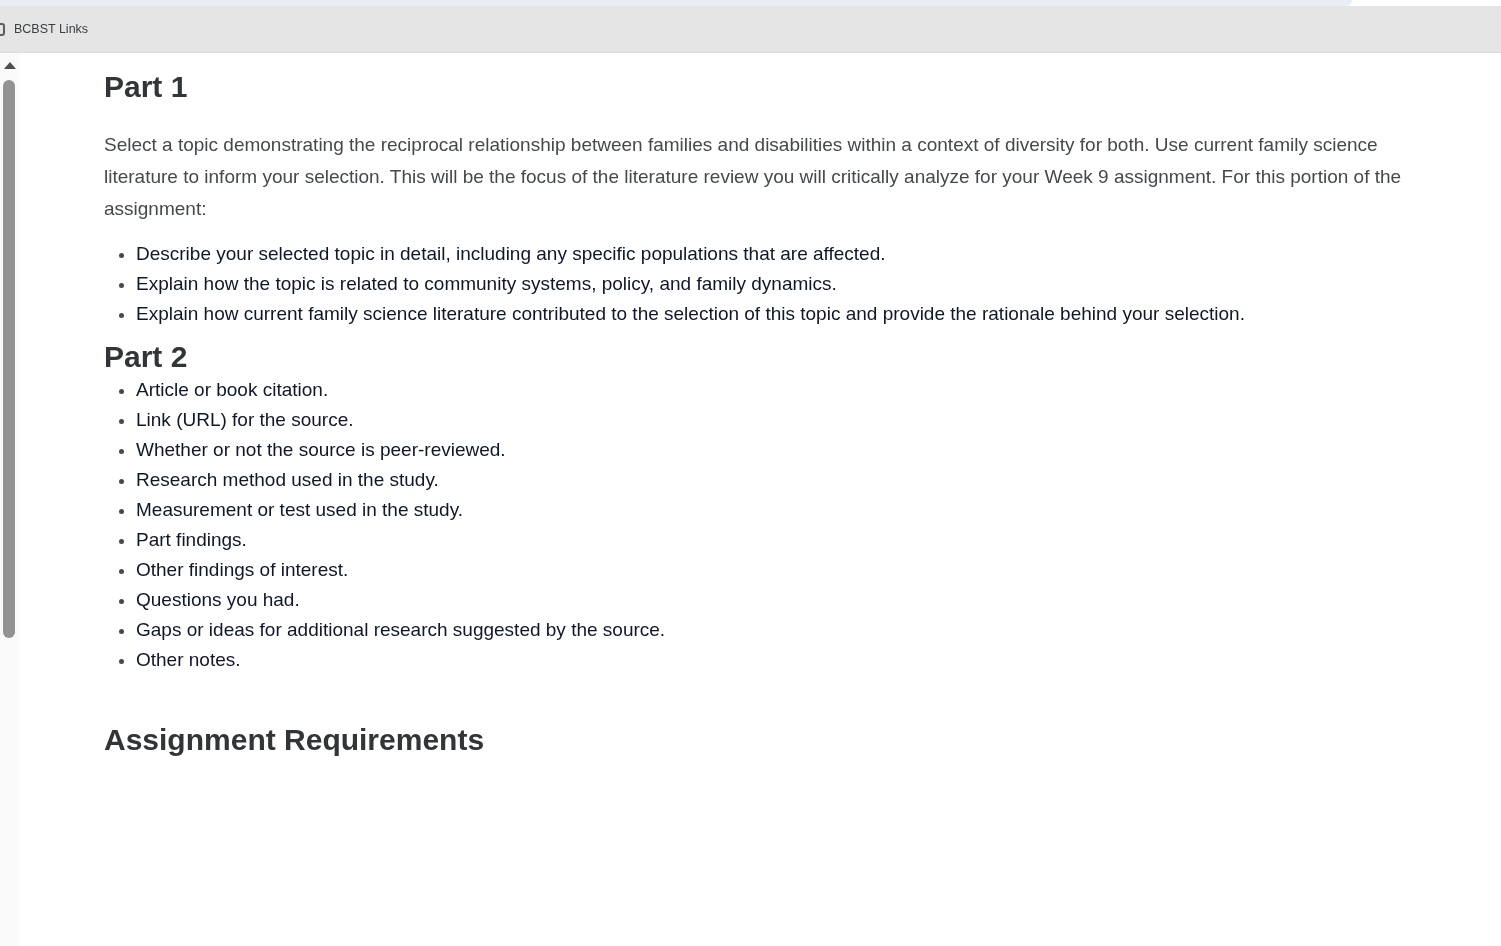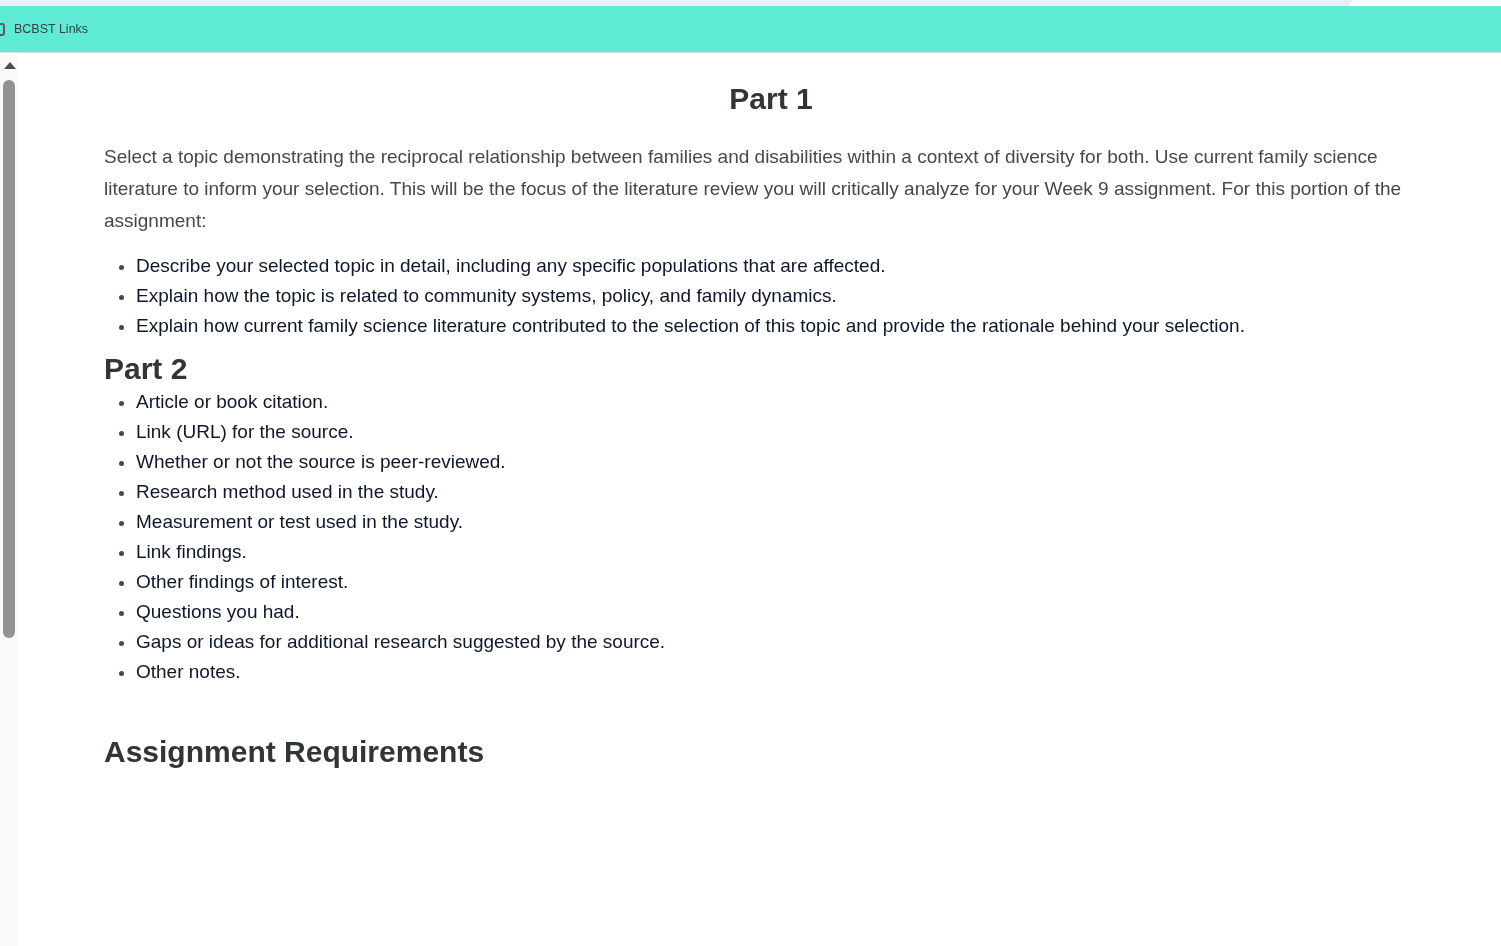--- a/index.html
+++ b/index.html
@@ -15,21 +15,21 @@
 
   
   .top-strip {
     position: absolute; top: 0; left: 0;
     width: 1352px; height: 6px;
     background: #e9edf6;
     border-bottom-right-radius: 10px;
   }
   .bookmarks-bar {
     position: absolute; top: 6px; left: 0; right: 0; height: 47px;
-    background: #5eead4;
+    background: #e5e5e5;
     border-bottom: 1px solid #dcdcdc;
     display: flex; align-items: center;
   }
   .bookmark-item {
     display: flex; align-items: center;
     cursor: pointer;
   }
   .favicon {
     width: 13px; height: 13px;
     border: 2px solid #5a5e63;
@@ -77,21 +77,21 @@
     color: #45494c;
   }
   h2 {
     margin: 0;
     font-size: 30px;
     line-height: 36px;
     font-weight: 700;
     color: #313538;
   }
   .intro        { margin-top: 2px; }
-  .h-part1      { margin-top: 27px; text-align: center; }
+  .h-part1      { margin-top: 15px; }
   .par-part1    { margin-top: 24px; }
   .list-part1   { margin-top: 14px; }
   .h-part2      { margin-top: 10px; }
   .par-part2    { margin-top: 22px; }
   .list-part2   { margin-top: 0; }
   .campus-note  { margin-top: 16px; }
   .h-req        { margin-top: 47px; }
 
   ul {
     margin: 0; padding: 0 0 0 31px;
@@ -142,21 +142,21 @@
 
   <h2 class="h-part2">Part 2</h2>
 
 
   <ul class="list-part2">
       <li>Article or book citation.</li>
       <li>Link (URL) for the source.</li>
       <li>Whether or not the source is peer-reviewed.</li>
       <li>Research method used in the study.</li>
       <li>Measurement or test used in the study.</li>
-      <li>Link findings.</li>
+      <li>Part findings.</li>
       <li>Other findings of interest.</li>
       <li>Questions you had.</li>
       <li>Gaps or ideas for additional research suggested by the source.</li>
       <li>Other notes.</li>
     </ul>
 
 
   <h2 class="h-req">Assignment Requirements</h2>
 </main>
 

